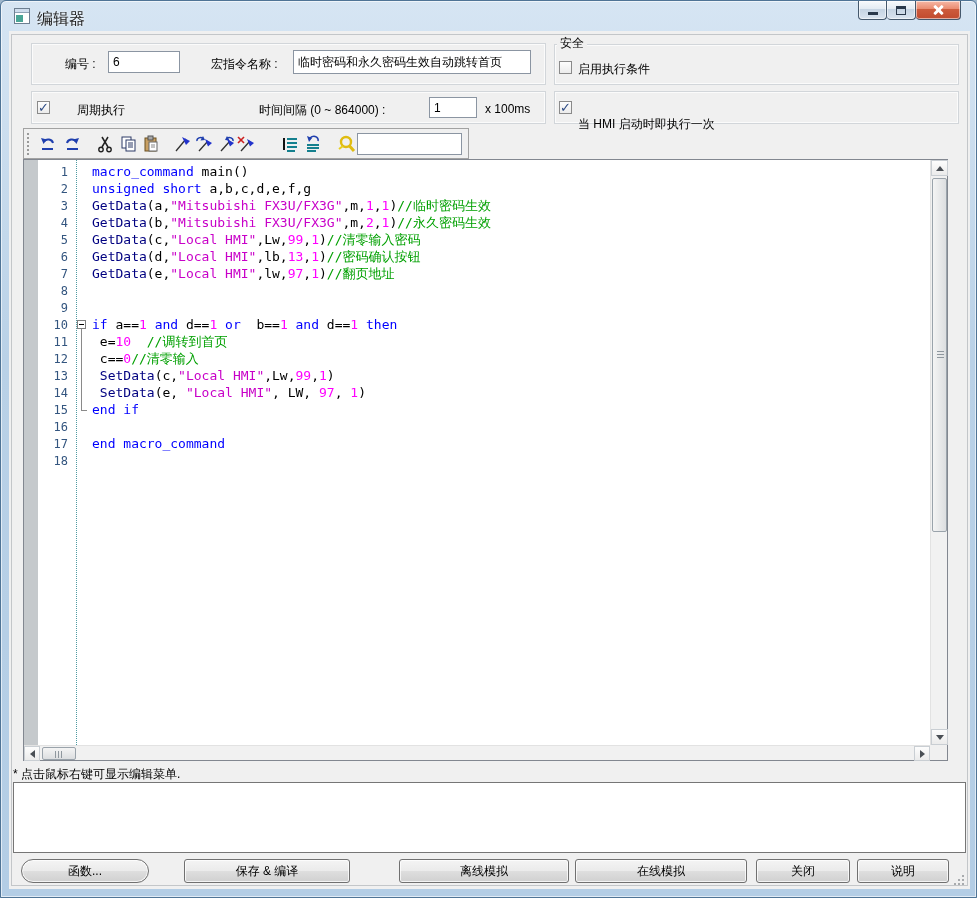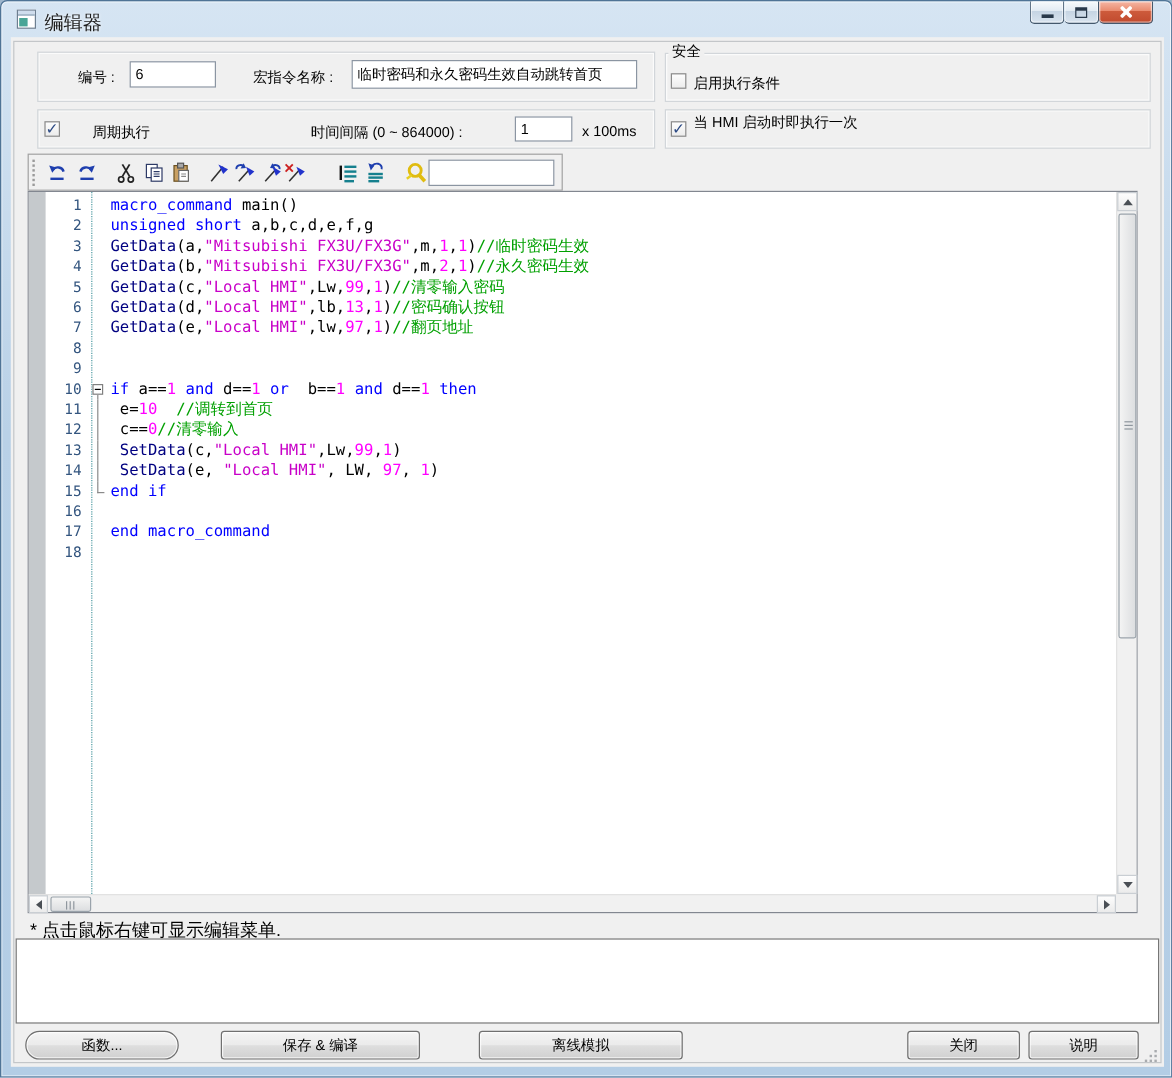--- a/index.html
+++ b/index.html
@@ -76,21 +76,21 @@
   .hthumb{position:absolute;top:1px;height:13px;left:18px;width:34px;border:1px solid #9aa3ab;border-radius:2px;
           background:linear-gradient(#f4f4f4,#dcdee0);}
   .hthumb .tgrip{position:absolute;top:3px;left:50%;margin-left:-4px;height:7px;width:1px;background:#8f979e;box-shadow:3px 0 0 #8f979e,6px 0 0 #8f979e;}
   .tri{width:0;height:0;}
   .tri.up{border-left:4px solid transparent;border-right:4px solid transparent;border-bottom:5px solid #4a4f55;}
   .tri.down{border-left:4px solid transparent;border-right:4px solid transparent;border-top:5px solid #4a4f55;}
   .tri.left{border-top:4px solid transparent;border-bottom:4px solid transparent;border-right:5px solid #4a4f55;}
   .tri.right{border-top:4px solid transparent;border-bottom:4px solid transparent;border-left:5px solid #4a4f55;}
 
   
-  .hint{position:absolute;left:16px;top:735px;font-size:15px;}
+  .hint{position:absolute;left:4px;top:735px;font-size:12px;}
   .output{position:absolute;left:4px;top:751px;width:953px;height:71px;background:#fff;border:1px solid #767676;resize:none;font-family:"Liberation Sans","DejaVu Sans",sans-serif;}
   .btn{position:absolute;top:828px;height:24px;border:1px solid #707070;border-radius:3px;color:#000;
        background:linear-gradient(#f4f4f4,#ebebeb 48%,#dedede 52%,#d0d0d0);
        box-shadow:inset 0 0 0 1px rgba(255,255,255,.75);
        font-size:12px;text-align:center;line-height:22px;cursor:default;}
   .resize-grip{position:absolute;right:6px;bottom:4px;width:12px;height:12px;}
   .resize-grip i{position:absolute;width:2px;height:2px;background:#a8abae;}
 </style>
 </head>
 <body>
@@ -132,21 +132,21 @@
 
     <div class="groupbox" style="left:22px;top:60px;width:515px;height:33px;"></div>
     <div class="cb checked" style="left:28px;top:70px;"></div>
     <div class="lbl" style="left:47px;top:71px;margin-left:21px;">周期执行</div>
     <div class="lbl" style="left:250px;top:71px;">时间间隔 (0 ~ 864000) :</div>
     <input class="tb" style="left: 420px; top: 66px; width: 48px; height: 21px;" value="1">
     <div class="lbl" style="left:476px;top:71px;">x 100ms</div>
 
     <div class="groupbox" style="left:545px;top:60px;width:405px;height:33px;"></div>
     <div class="cb checked" style="left:550px;top:70px;"></div>
-    <div class="lbl" style="left:569px;top:63px;">当 HMI 启动时即执行一次</div>
+    <div class="lbl" style="left:569px;top:85px;">当 HMI 启动时即执行一次</div>
 
     <div class="toolbar">
       <div class="grip"></div>
       <div class="ticon" style="left:14px;">
         <svg width="18" height="18" viewBox="0 0 18 18">
             <path d="M14 8 A5 4.5 0 0 0 5 6.5" fill="none" stroke="#1f3fae" stroke-width="2"></path>
             <path d="M2 3 L8 4.5 L4.5 9 Z" fill="#1f3fae"></path>
             <rect x="3" y="13" width="11" height="2" fill="#1f3fae"></rect>
           </svg>
       </div>
@@ -293,20 +293,21 @@
       </div>
       <div class="sb-corner"></div>
     </div>
 
     <div class="hint">* 点击鼠标右键可显示编辑菜单.</div>
     <textarea class="output" style=""></textarea>
 
     <div class="btn" style="left:12px;width:128px;border-radius:12px;">函数...</div>
     <div class="btn" style="left:175px;width:166px;">保存 &amp; 编译</div>
     <div class="btn" style="left:390px;width:170px;">离线模拟</div>
+    <div class="btn" style="left:566px;width:172px;">在线模拟</div>
     <div class="btn" style="left:747px;width:94px;">关闭</div>
     <div class="btn" style="left:848px;width:92px;">说明</div>
 
     <div class="resize-grip">
       <i style="right:0;bottom:0;"></i>
         <i style="right:4px;bottom:0;"></i>
         <i style="right:8px;bottom:0;"></i>
       <i style="right:0;bottom:4px;"></i>
         <i style="right:4px;bottom:4px;"></i>
       <i style="right:0;bottom:8px;"></i>

